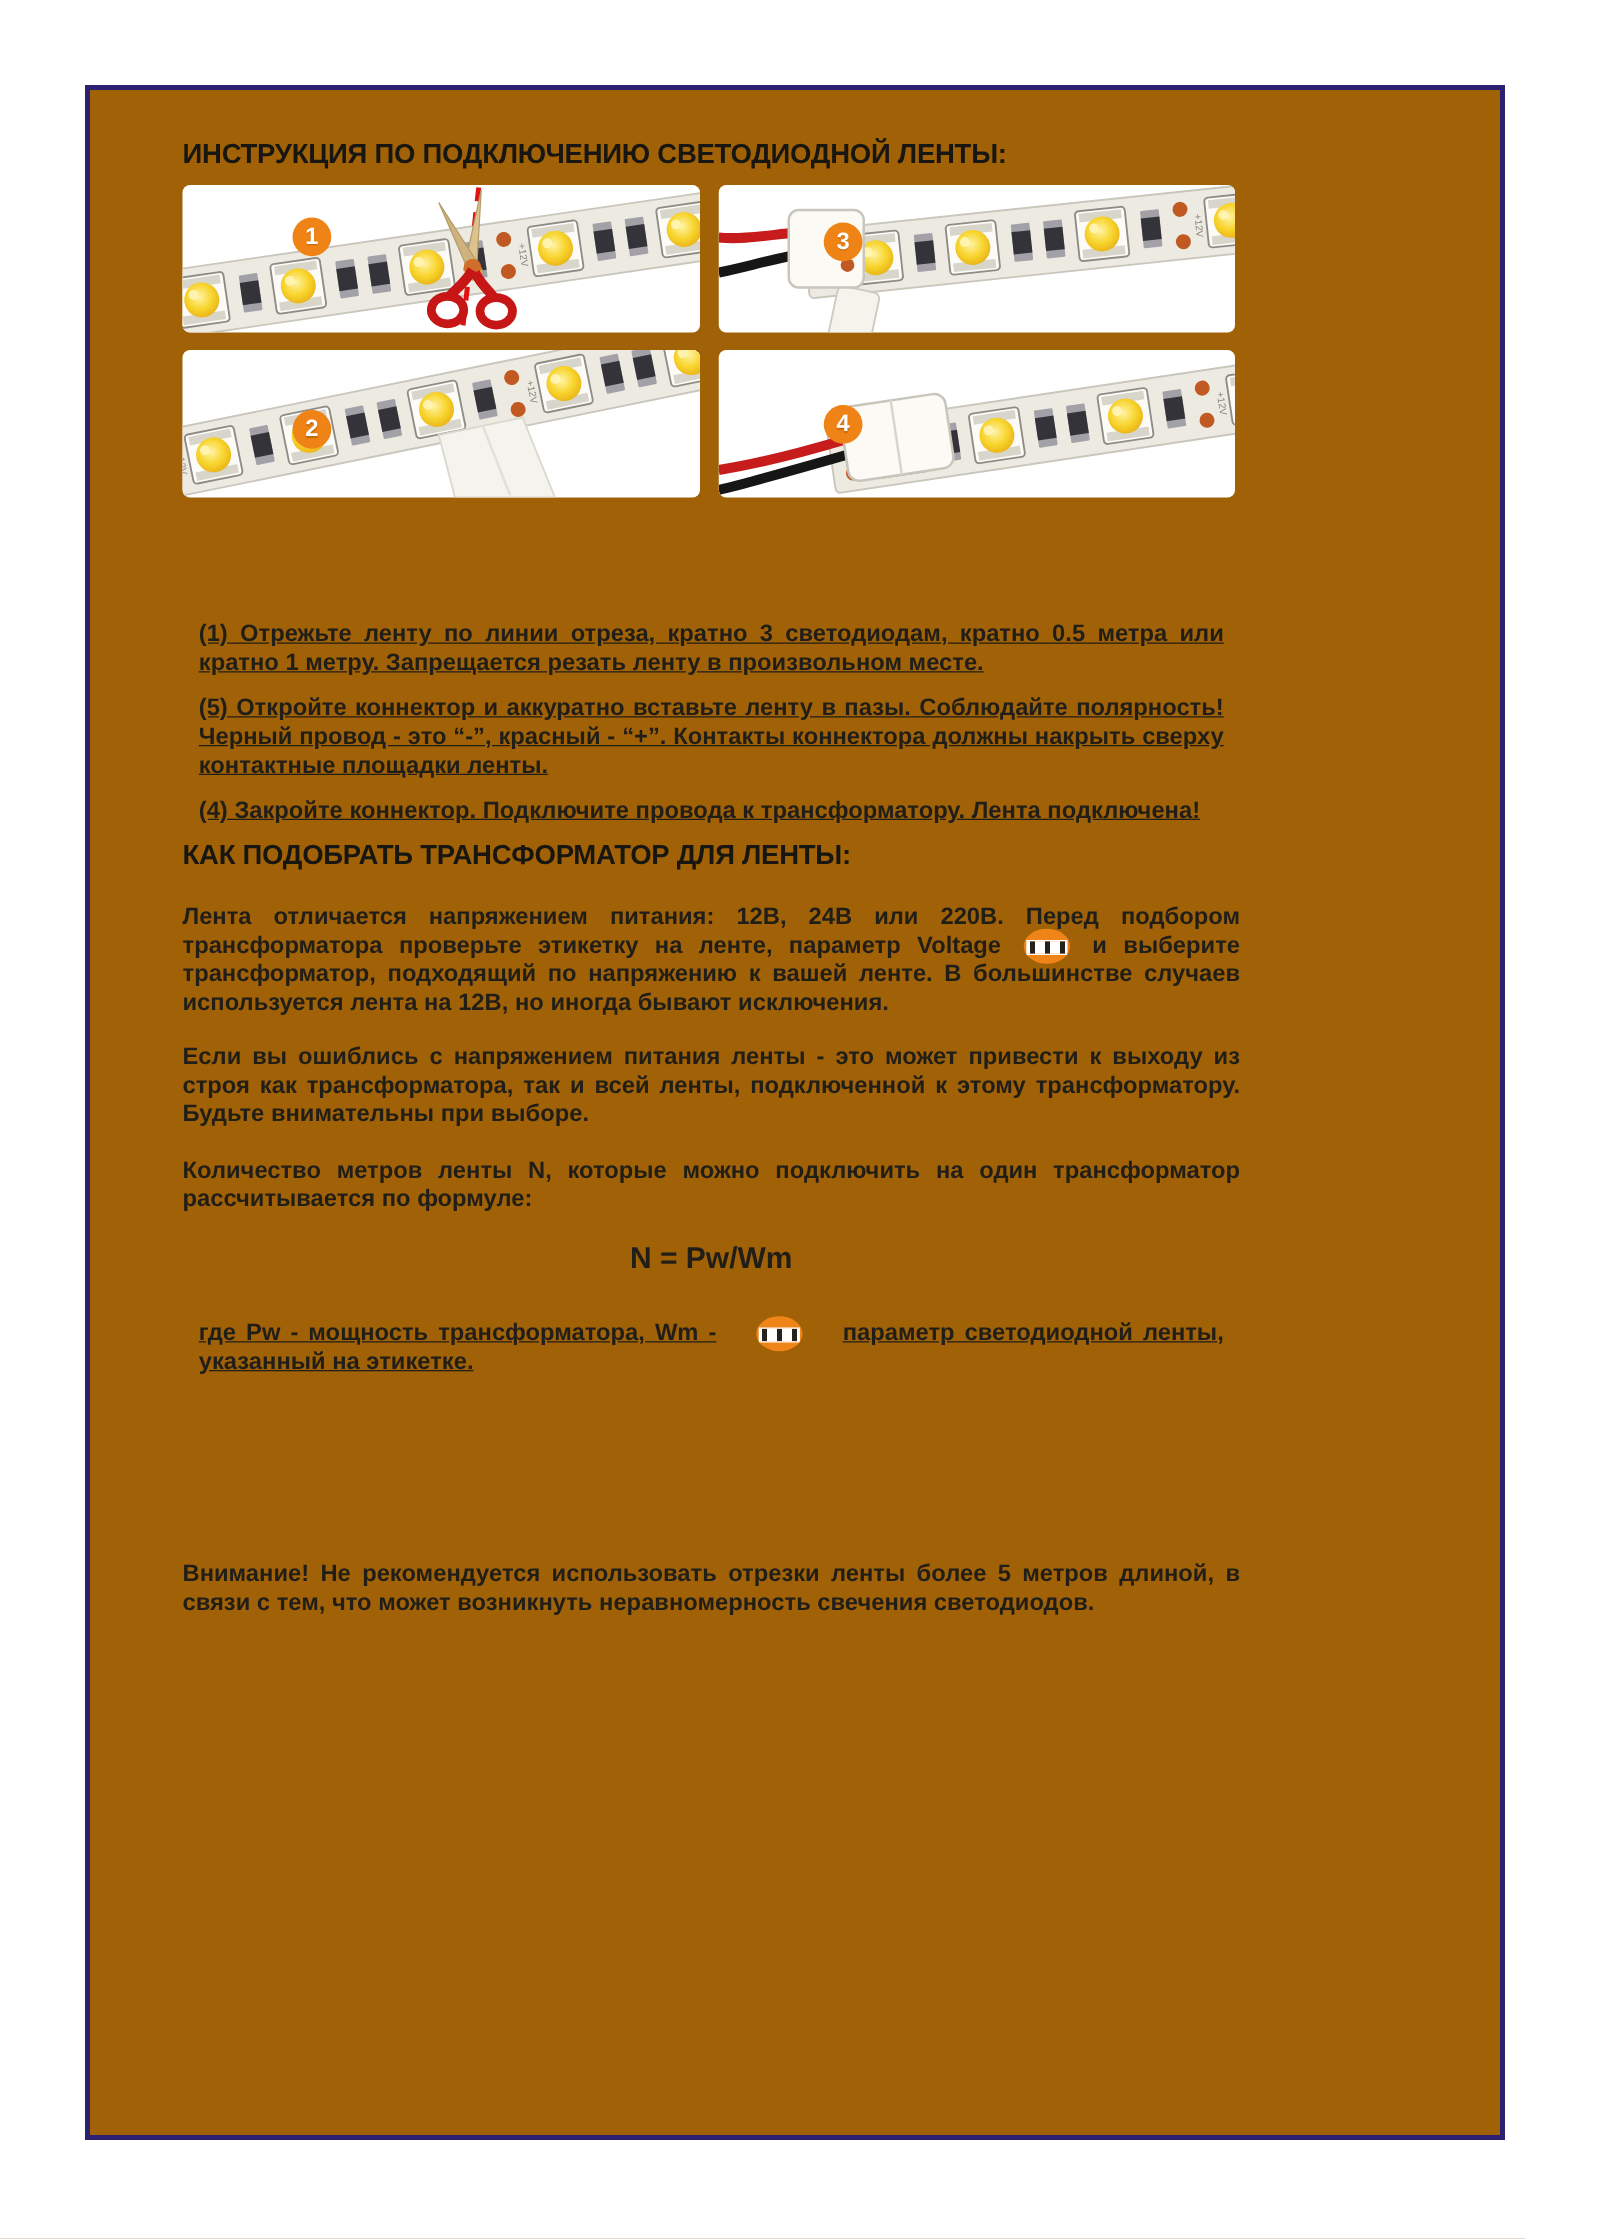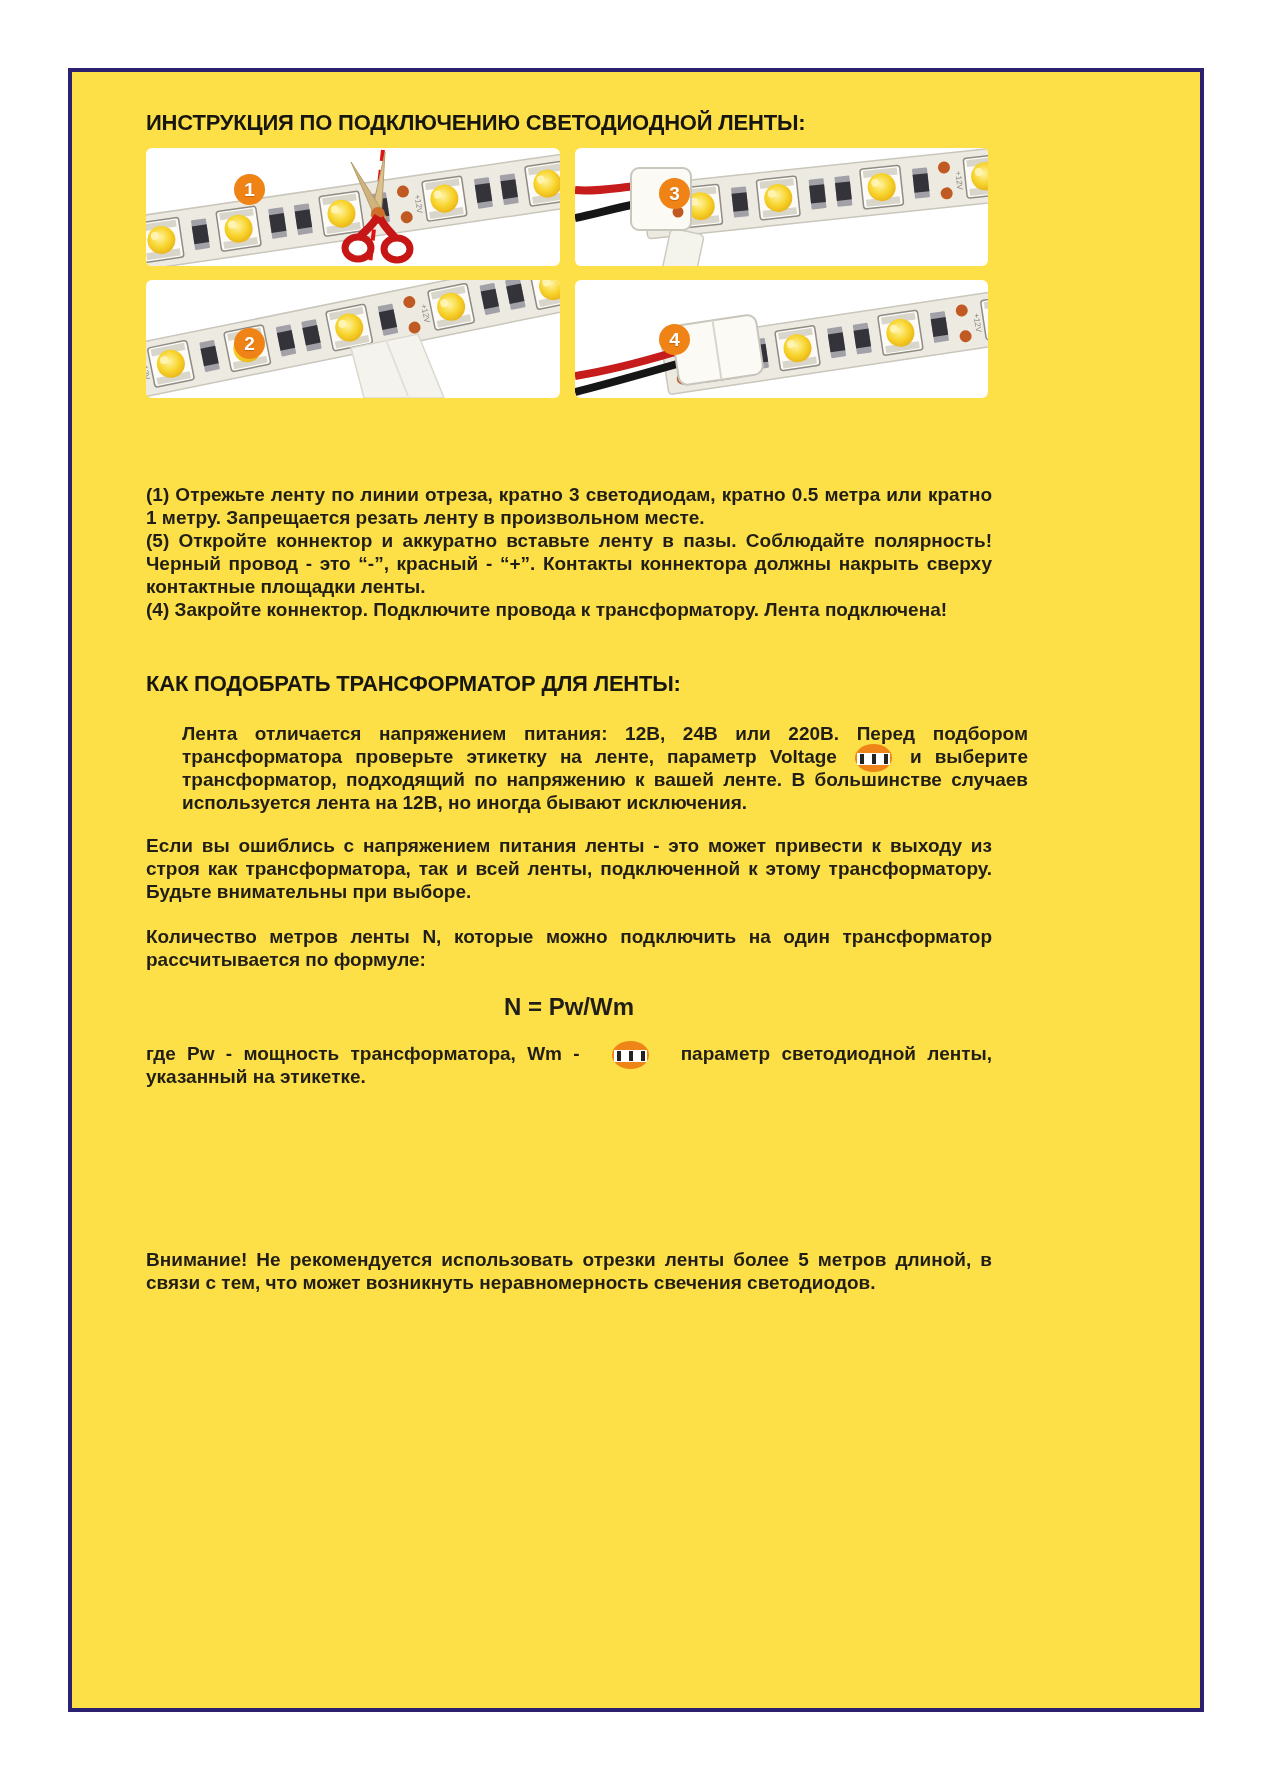--- a/index.html
+++ b/index.html
@@ -2,21 +2,21 @@
 <html><head>
 <meta charset="utf-8">
 <style>
   html,body{margin:0;padding:0;}
   body{
     width:1278px;height:1791px;position:relative;background:#ffffff;
     font-family:"Liberation Sans", sans-serif;
   }
   .sheet{
     position:absolute;left:68px;top:68px;width:1136px;height:1644px;
-    box-sizing:border-box;border:4px solid #2b2170;background:#fde047;
+    box-sizing:border-box;border:4px solid #2b2170;background:#a16207;
   }
   .title,.subtitle{
     position:absolute;left:74px;margin:0;color:#181611;
     font-size:22px;font-weight:bold;letter-spacing:-0.2px;
   }
   .title{top:38px;}
   .subtitle{top:599px;}
   figure.panel{
     position:absolute;margin:0;width:414px;height:118px;background:#ffffff;
     border-radius:6px;overflow:hidden;
@@ -34,23 +34,23 @@
   }
   #badge1{left:88px;top:26px;}
   #badge3{left:84px;top:30px;}
   #badge2{left:88px;top:48px;}
   #badge4{left:84px;top:44px;}
   .txt{
     position:absolute;left:74px;width:846px;margin:0;
     font-size:19px;line-height:23px;font-weight:bold;color:#211e18;
     text-align:justify;
   }
-  .txt p{margin:0;}
+  .txt p{margin:13px;text-decoration:underline;}
   #steps{top:411px;}
-  #paraA{top:650px;margin-left:36px;}
+  #paraA{top:650px;}
   #paraB{top:762px;}
   #paraC{top:853px;}
   #formula{top:923px;text-align:center;font-size:24px;}
   #paraD{top:970px;}
   #warning{top:1176px;}
   .label-icon{
     display:inline-block;width:37px;height:28px;border-radius:50%;
     background:#ef8418;position:relative;vertical-align:middle;
     margin:-4px 18px;overflow:hidden;
   }

